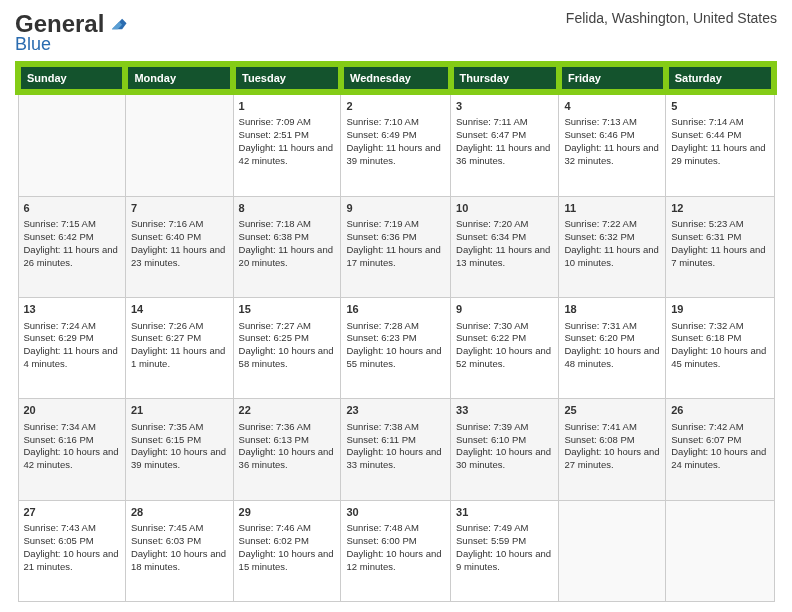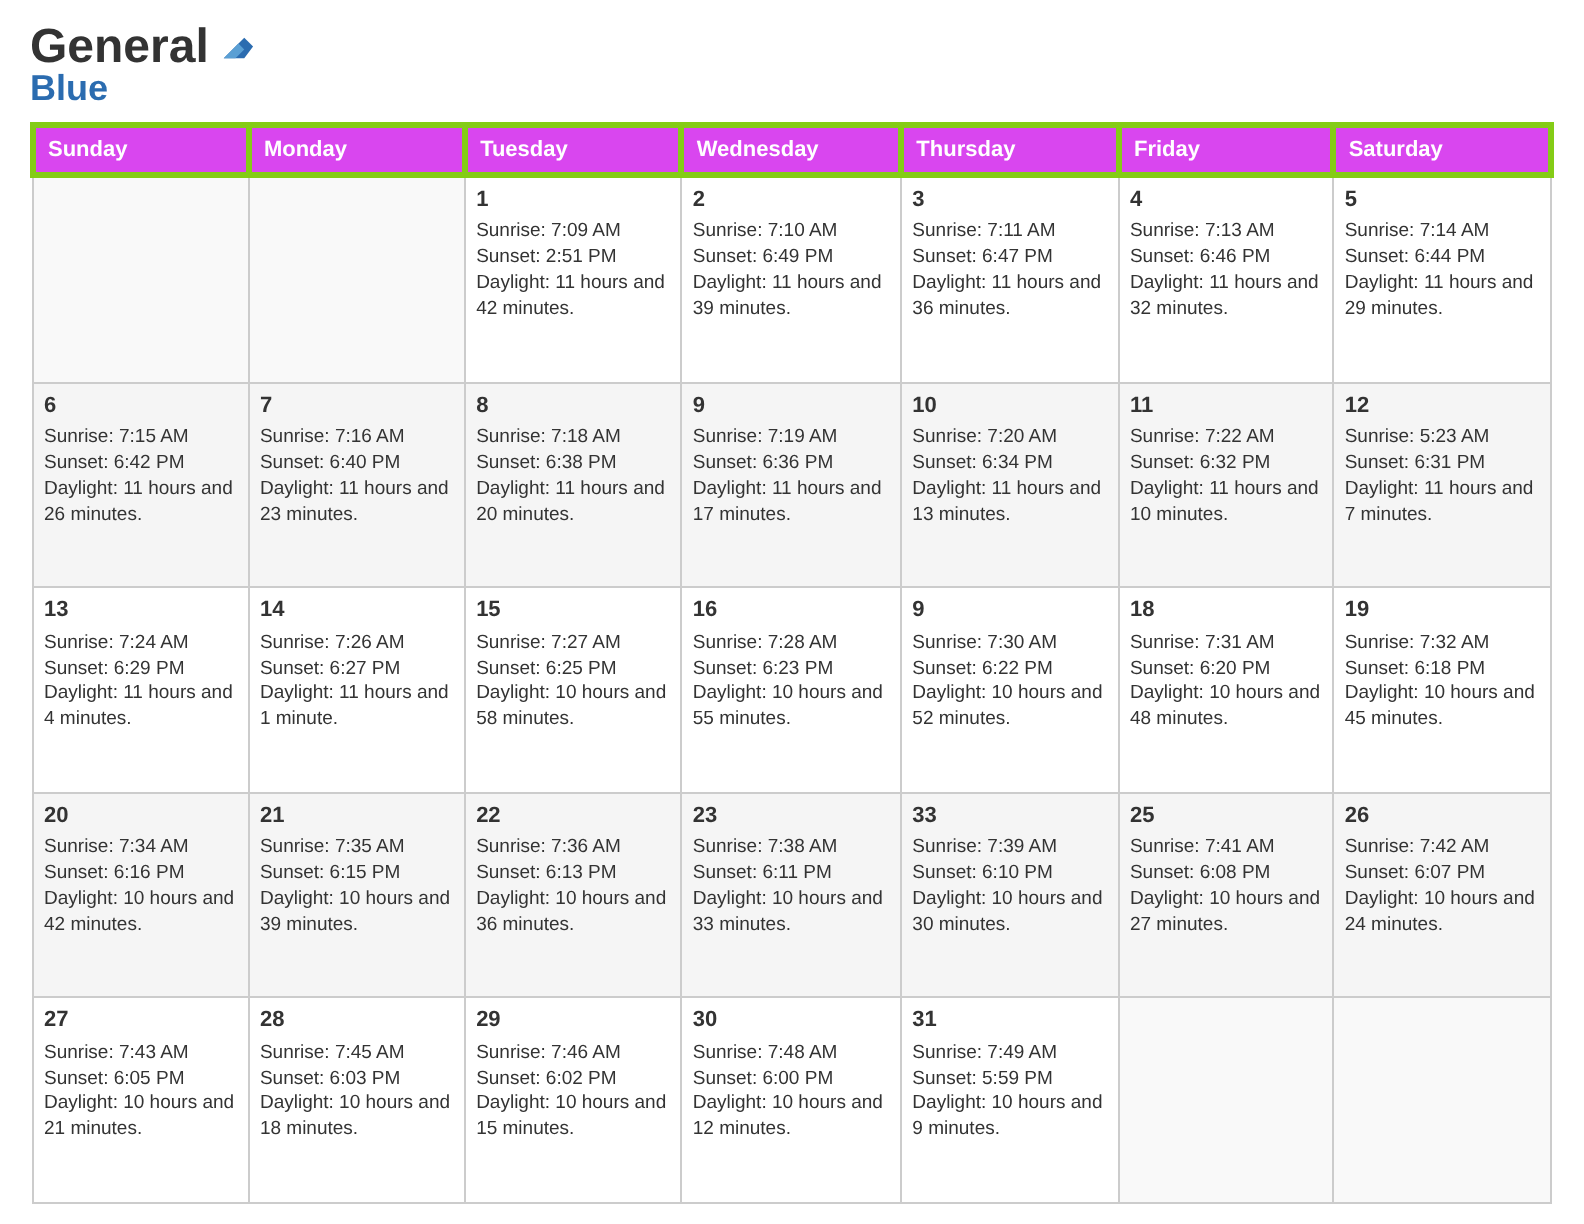--- a/index.html
+++ b/index.html
@@ -57,27 +57,27 @@
       font-size: 14px;
       color: #444;
     }
     .calendar {
       width: 100%;
       border-collapse: collapse;
       flex: 1;
       font-size: 10px;
     }
     .calendar thead tr th {
-      background-color: #d946ef;
+      background-color: #14532d;
       color: #fff;
       text-align: left;
       padding: 5px 6px;
       font-size: 11px;
       font-weight: bold;
-      border: 3px solid #84cc16;
+      border: 6px solid #84cc16;
     }
     .calendar tbody tr td {
       border: 1px solid #ccc;
       vertical-align: top;
       padding: 4px 5px;
       width: 113px;
       height: 75px;
       background: #fff;
       color: #333;
       line-height: 1.4;
@@ -106,23 +106,24 @@
 <div class="page">
   <div class="header">
     <div class="logo">
       <div class="logo-text">
         <span class="logo-general">General</span>
         <svg class="logo-icon" viewBox="0 0 30 30">
           <polygon points="8,22 22,8 28,14 22,22" fill="#2b6cb0"></polygon>
           <polygon points="8,22 18,12 22,16 16,22" fill="#5a9fd4"></polygon>
         </svg>
       </div>
-      <span class="logo-blue" style="font-size:18px;font-weight:bold;margin-top:-4px;">Blue</span>
+      <span class="logo-blue" style="font-size:18px;font-weight:normal;margin-top:-4px;">Blue</span>
     </div>
     <div class="title-block">
+      <div class="subtitle">Felida, Washington, United States</div>
     </div>
   </div>
 
   <table class="calendar">
     <thead>
       <tr id="header-row">
           <th>Sunday</th>
           <th>Monday</th>
           <th>Tuesday</th>
           <th>Wednesday</th>

